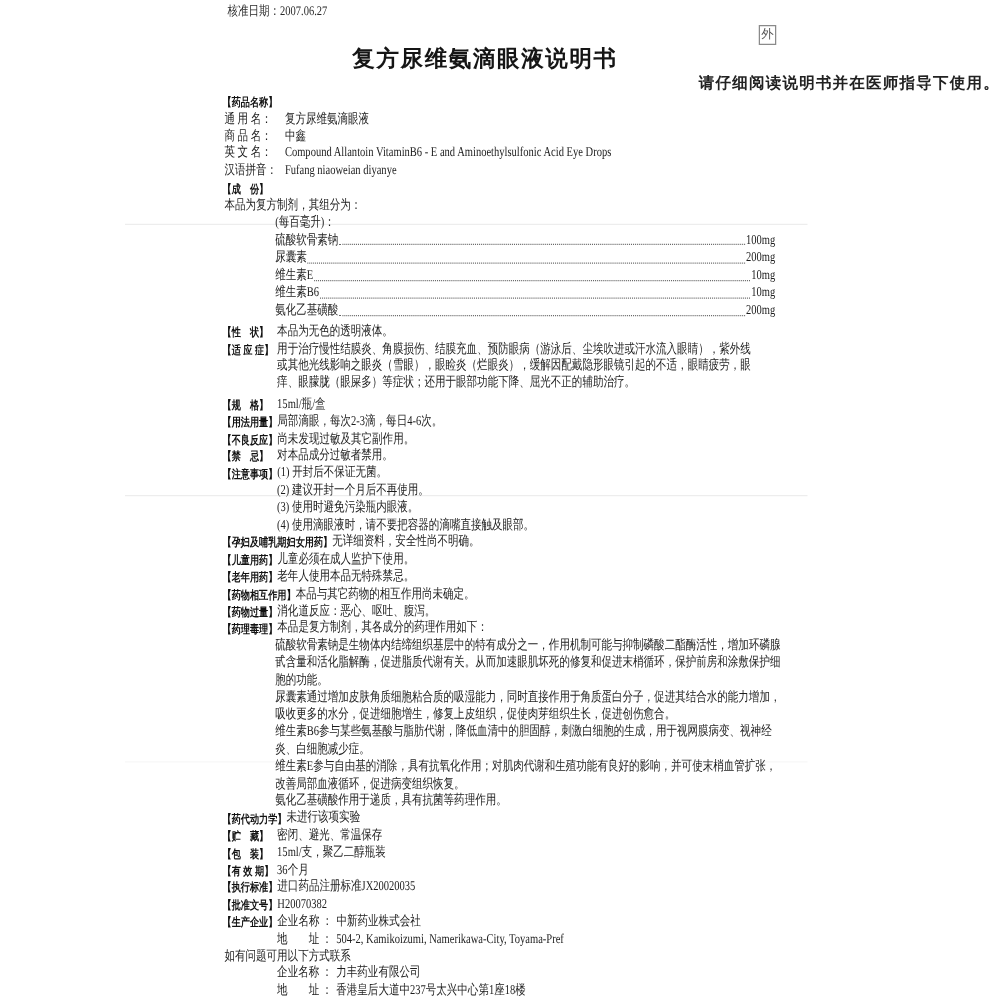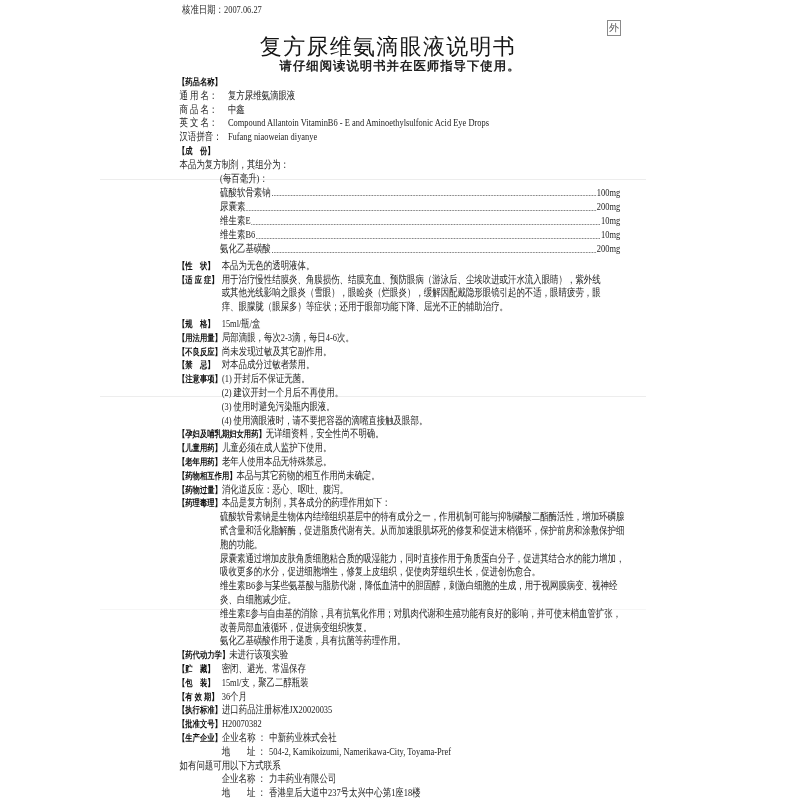--- a/index.html
+++ b/index.html
@@ -12,24 +12,24 @@
     .date {
       position: absolute; left: 182px; top: 4px; font-size: 10.5px; line-height: 12px;
       transform: scaleX(0.8); transform-origin: 0 0; white-space: nowrap; color: #2a2a2a;
     }
     .otc {
       position: absolute; left: 607px; top: 20px; width: 12px; height: 14px;
       border: 1px solid #8a8a8a; font-size: 10px; line-height: 14px; text-align: center; color: #555;
     }
     .title {
       position: absolute; left: 0; width: 776px; top: 37px; text-align: center;
-      font-size: 22px; line-height: 20px; letter-spacing: 1.3px; color: #151515;
+      font-size: 18px; line-height: 20px; letter-spacing: 1.3px; color: #151515; font-weight: bold;
     }
     .subtitle {
-      position: absolute; left: 0; width: 800px; top: 59px; text-align: center;
+      position: absolute; left: 0; width: 800px; top: 59px; text-align: right;
       font-size: 12.4px; line-height: 14px; letter-spacing: 1px; font-weight: bold; color: #222;
     }
     .doc {
       position: absolute; left: 178px; top: 75px; width: 573px;
       transform: scaleX(0.78); transform-origin: 0 0;
       font-size: 10.8px; line-height: 13.8px;
     }
     .row { display: flex; align-items: flex-start; }
     .lbl {
       flex: 0 0 auto; min-width: 56px; font-weight: bold; font-size: 9.4px;

